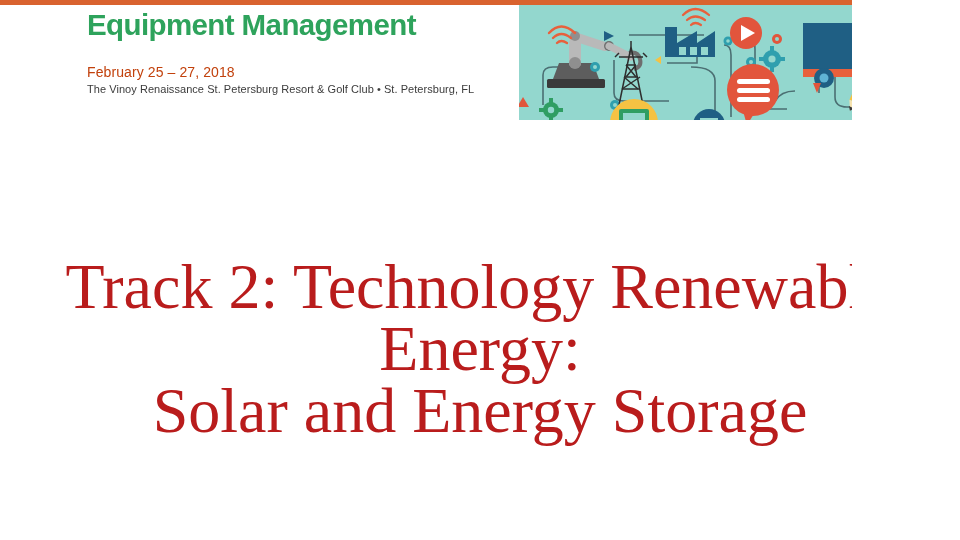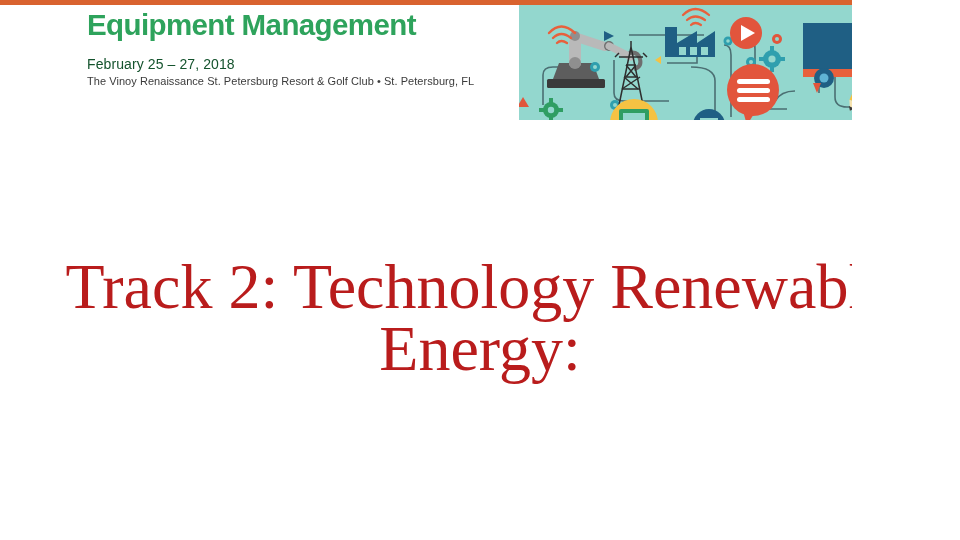--- a/index.html
+++ b/index.html
@@ -45,22 +45,22 @@
   .logo-line {
     color: #2ea35c;
     font-family: "Liberation Sans", sans-serif;
     font-weight: bold;
     font-size: 29.5px;
     line-height: 32px;
     letter-spacing: -0.6px;
     white-space: nowrap;
   }
   .logo-dates {
-    margin-top: 15px;
-    color: #14532d;
+    margin-top: 23px;
+    color: #c2410c;
     font-family: "Liberation Sans", sans-serif;
     font-size: 14px;
     line-height: 17px;
     letter-spacing: 0.1px;
     white-space: nowrap;
   }
   .logo-venue {
     margin-top: 2px;
     color: #3b3b3b;
     font-family: "Liberation Sans", sans-serif;
@@ -309,15 +309,16 @@
       <g>
         <circle cx="358" cy="104" r="5" fill="#2f9e63"></circle>
         <circle cx="358" cy="104" r="2" fill="#93d7ce"></circle>
       </g>
       <path d="M386,104 q10,6 16,14" stroke="#1f5f84" stroke-width="3" fill="none"></path>
     </svg>
   </div>
 
   <div class="title-wrap">
     <div class="title-text">Track 2: Technology Renewable Energy:</div>
+    <div class="title-text">Solar and Energy Storage</div>
   </div>
 
 </div>
 
 </body></html>

